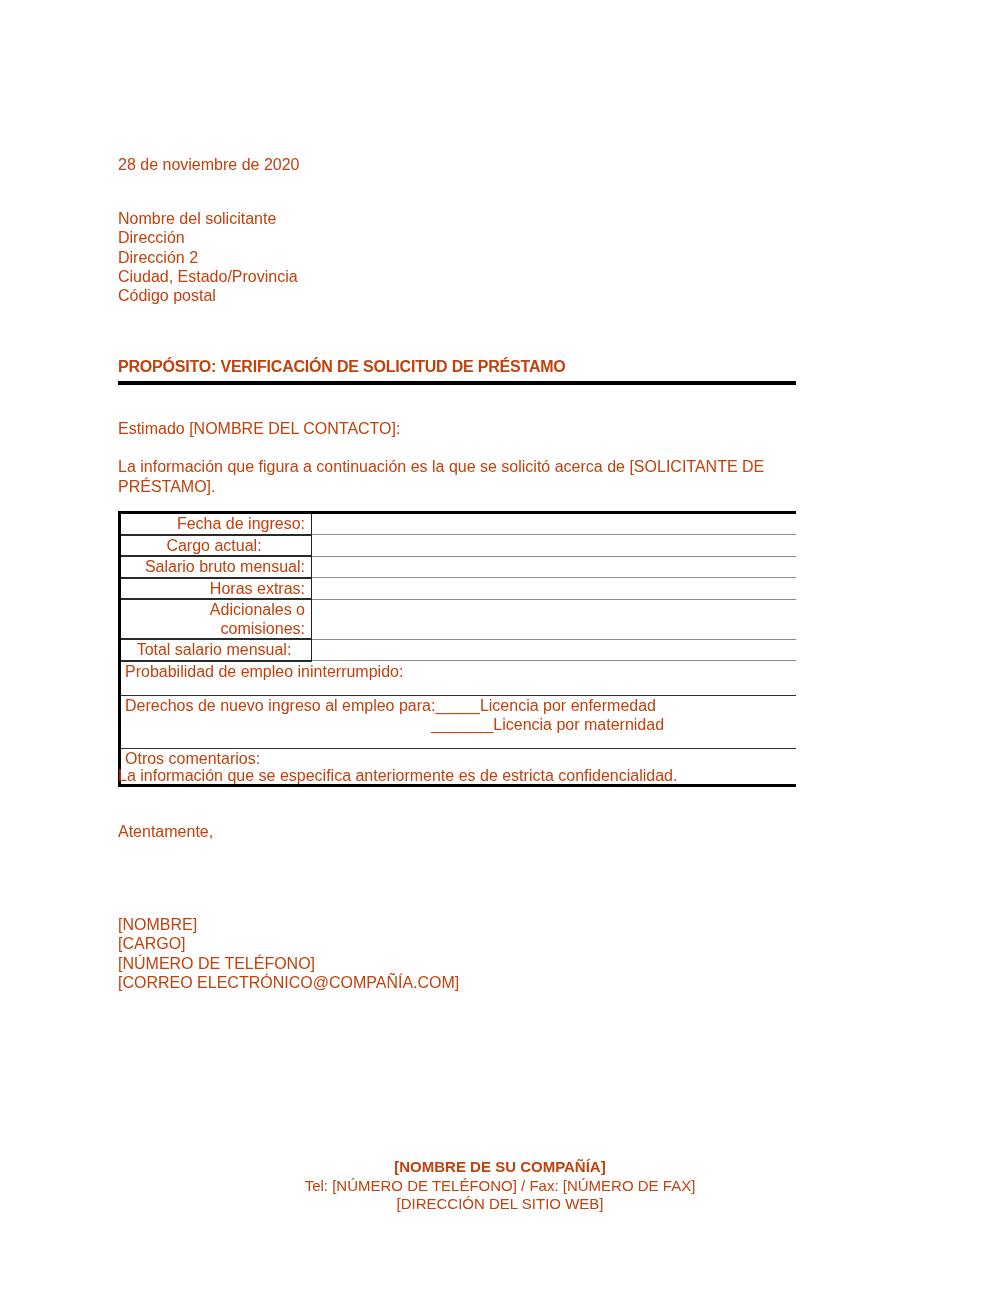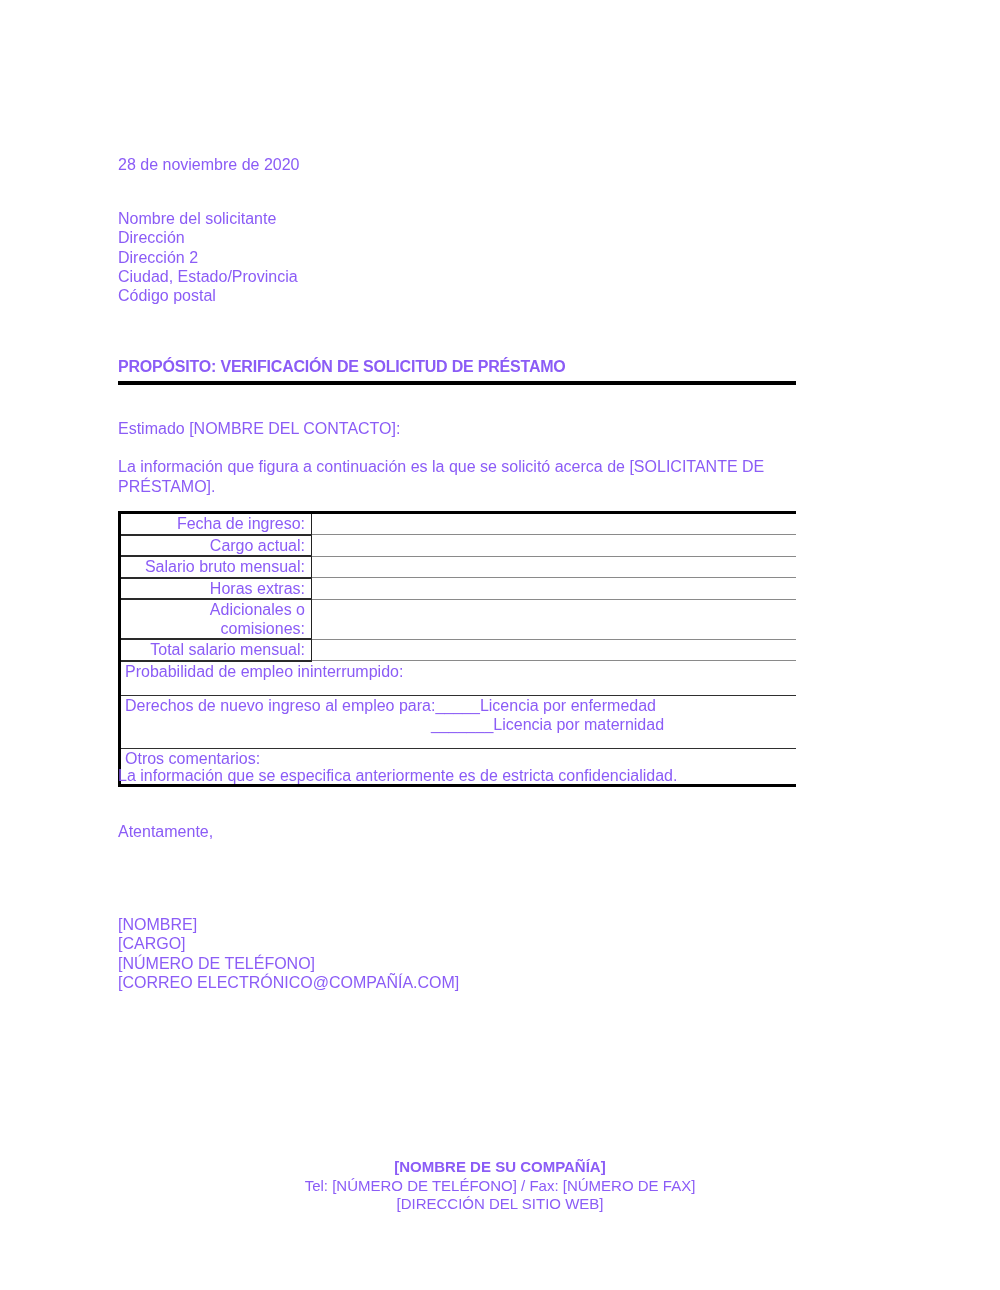--- a/index.html
+++ b/index.html
@@ -6,21 +6,21 @@
     margin: 0;
     padding: 0;
     background: #ffffff;
   }
   .page {
     position: relative;
     width: 796px;
     height: 1290px;
     background: #ffffff;
     font-family: "Liberation Sans", "DejaVu Sans", sans-serif;
-    color: #8b5cf6;
+    color: #c2410c;
     font-size: 16px;
     overflow: hidden;
   }
   .abs { position: absolute; }
   .date-line {
     left: 118px; top: 155px;
     line-height: 19px;
     white-space: nowrap;
   }
   .recipient-block {
@@ -69,21 +69,21 @@
     padding: 1px 6px 0 2px;
     line-height: 18.5px;
     border-right: 1.5px solid #222222;
     border-bottom: 2px solid #2a2a2a;
   }
   td.val {
     vertical-align: top;
     border-bottom: 1px solid #8a8a8a;
   }
   tr.r1 td { height: 18px; }
-  tr.r2 td, tr.r6 td { height: 17px; }
+  tr.r2 td, tr.r6 td { height: 17px; text-align: center; }
   tr.r3 td, tr.r4 td { height: 16px; }
   tr.r5 td { height: 35px; }
   tr.full td {
     vertical-align: top;
     padding: 1px 6px 14px 4px;
     line-height: 18.5px;
     border-bottom: 1.5px solid #2f2f2f;
   }
   tr.r7 td { height: 16px; }
   tr.r8 td { height: 35px; margin-top: 16px; }

